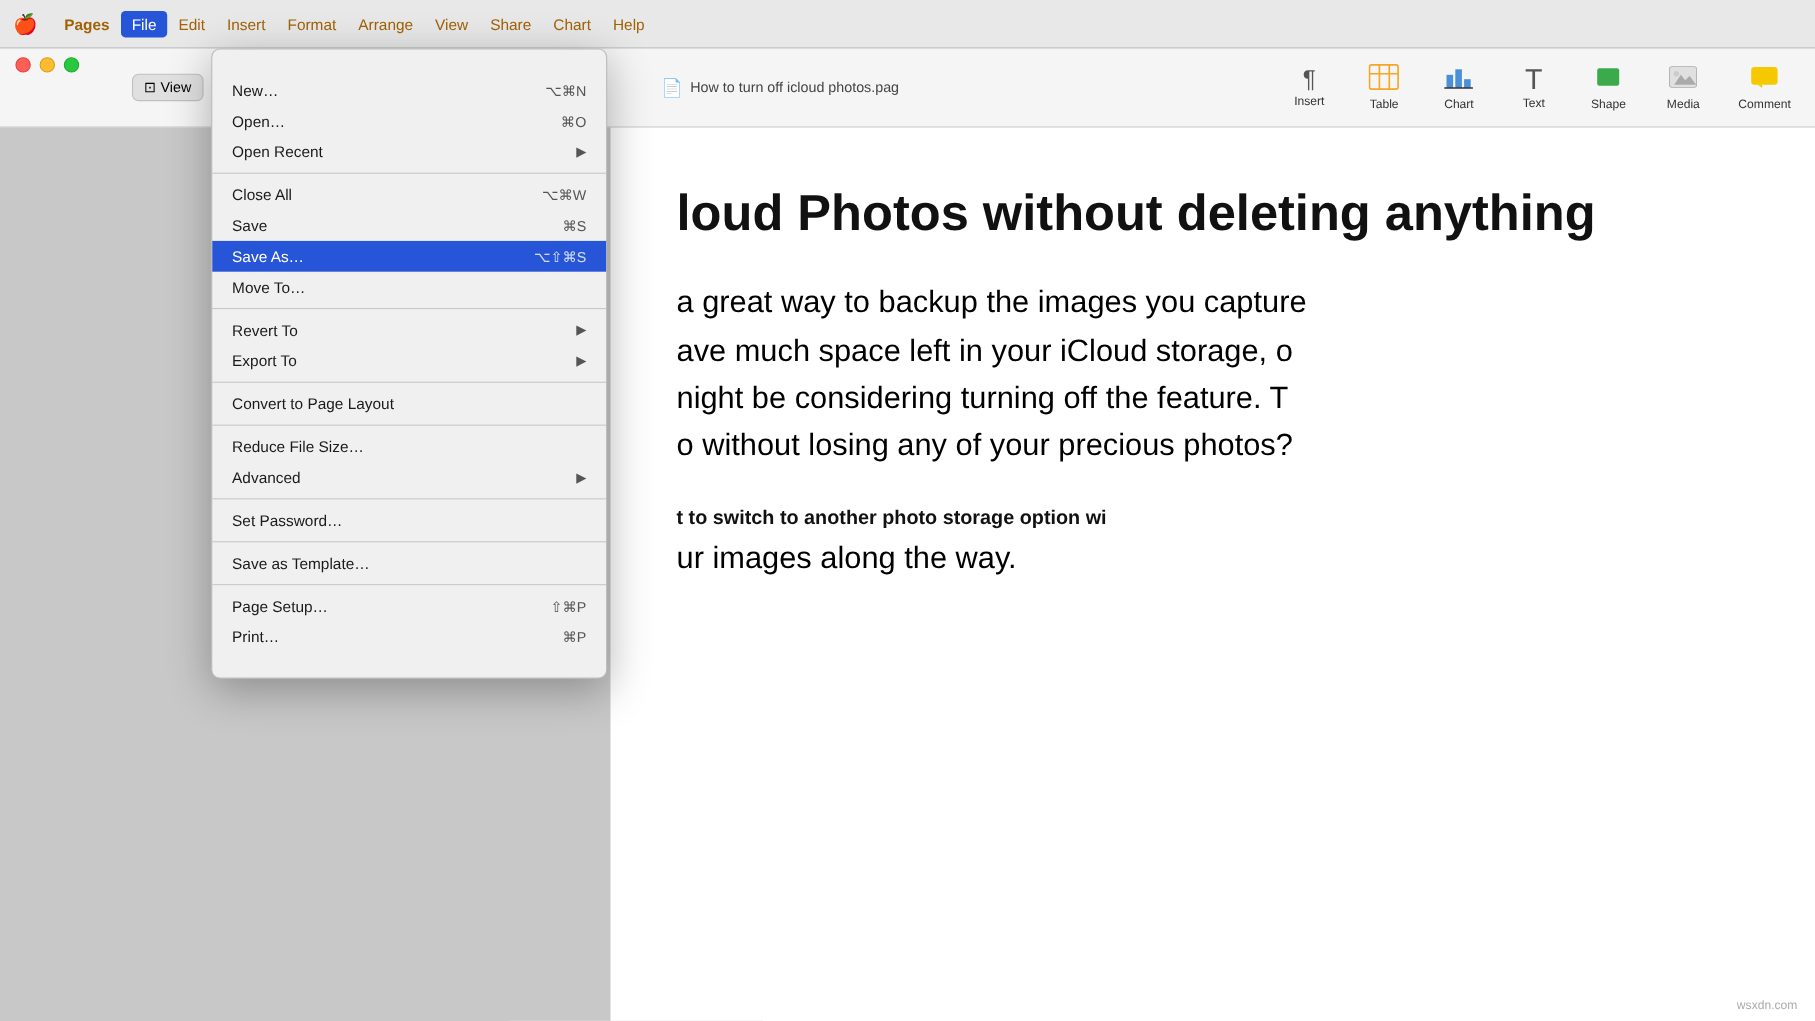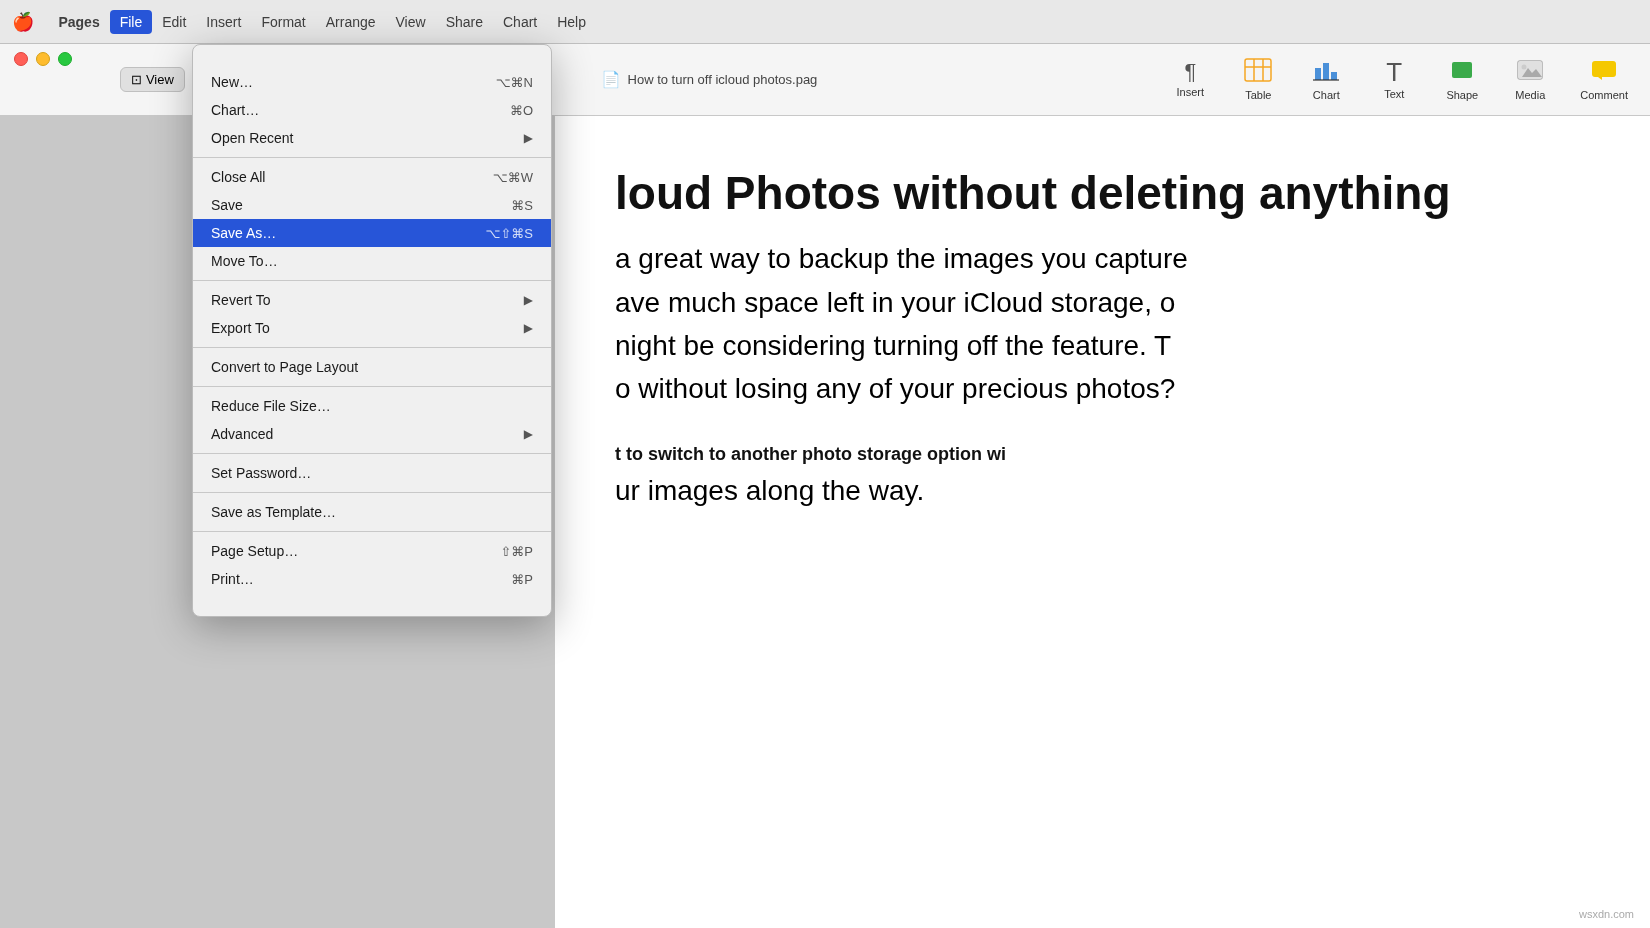--- a/index.html
+++ b/index.html
@@ -27,21 +27,21 @@
     }
     .menu-bar-apple {
       font-size: 18px;
       margin-right: 14px;
       color: #1a1a1a;
     }
     .menu-bar-item {
       padding: 4px 10px;
       font-size: 14px;
       font-weight: 400;
-      color: #404040;
+      color: #a16207;
       border-radius: 4px;
       cursor: default;
     }
     .menu-bar-item.active {
       background: #2755d8;
       color: #ffffff;
     }
     .menu-bar-item.bold {
       font-weight: 600;
     }
@@ -133,21 +133,21 @@
     }
     .toolbar-btn-label {
       font-size: 11px;
       color: #333;
     }
     .doc-title {
       font-size: 46px;
       font-weight: 800;
       color: #111;
       line-height: 1.2;
-      margin-bottom: 16px;
+      margin-bottom: 32px;
     }
     .doc-body {
       font-size: 28px;
       font-weight: 400;
       color: #000000;
       line-height: 1.55;
     }
     .doc-body-bold {
       font-size: 18px;
       font-weight: 700;
@@ -326,21 +326,21 @@
   </div>
 </div>
 
 <div class="file-menu">
 
   <div class="menu-item">
     <span>New…</span>
     <span class="menu-item-shortcut">⌥⌘N</span>
   </div>
   <div class="menu-item">
-    <span>Chart…</span>
+    <span>Open…</span>
     <span class="menu-item-shortcut">⌘O</span>
   </div>
   <div class="menu-item">
     <span>Open Recent</span>
     <span class="menu-item-arrow">▶</span>
   </div>
 
   <div class="menu-separator"></div>
 
   <div class="menu-item">

